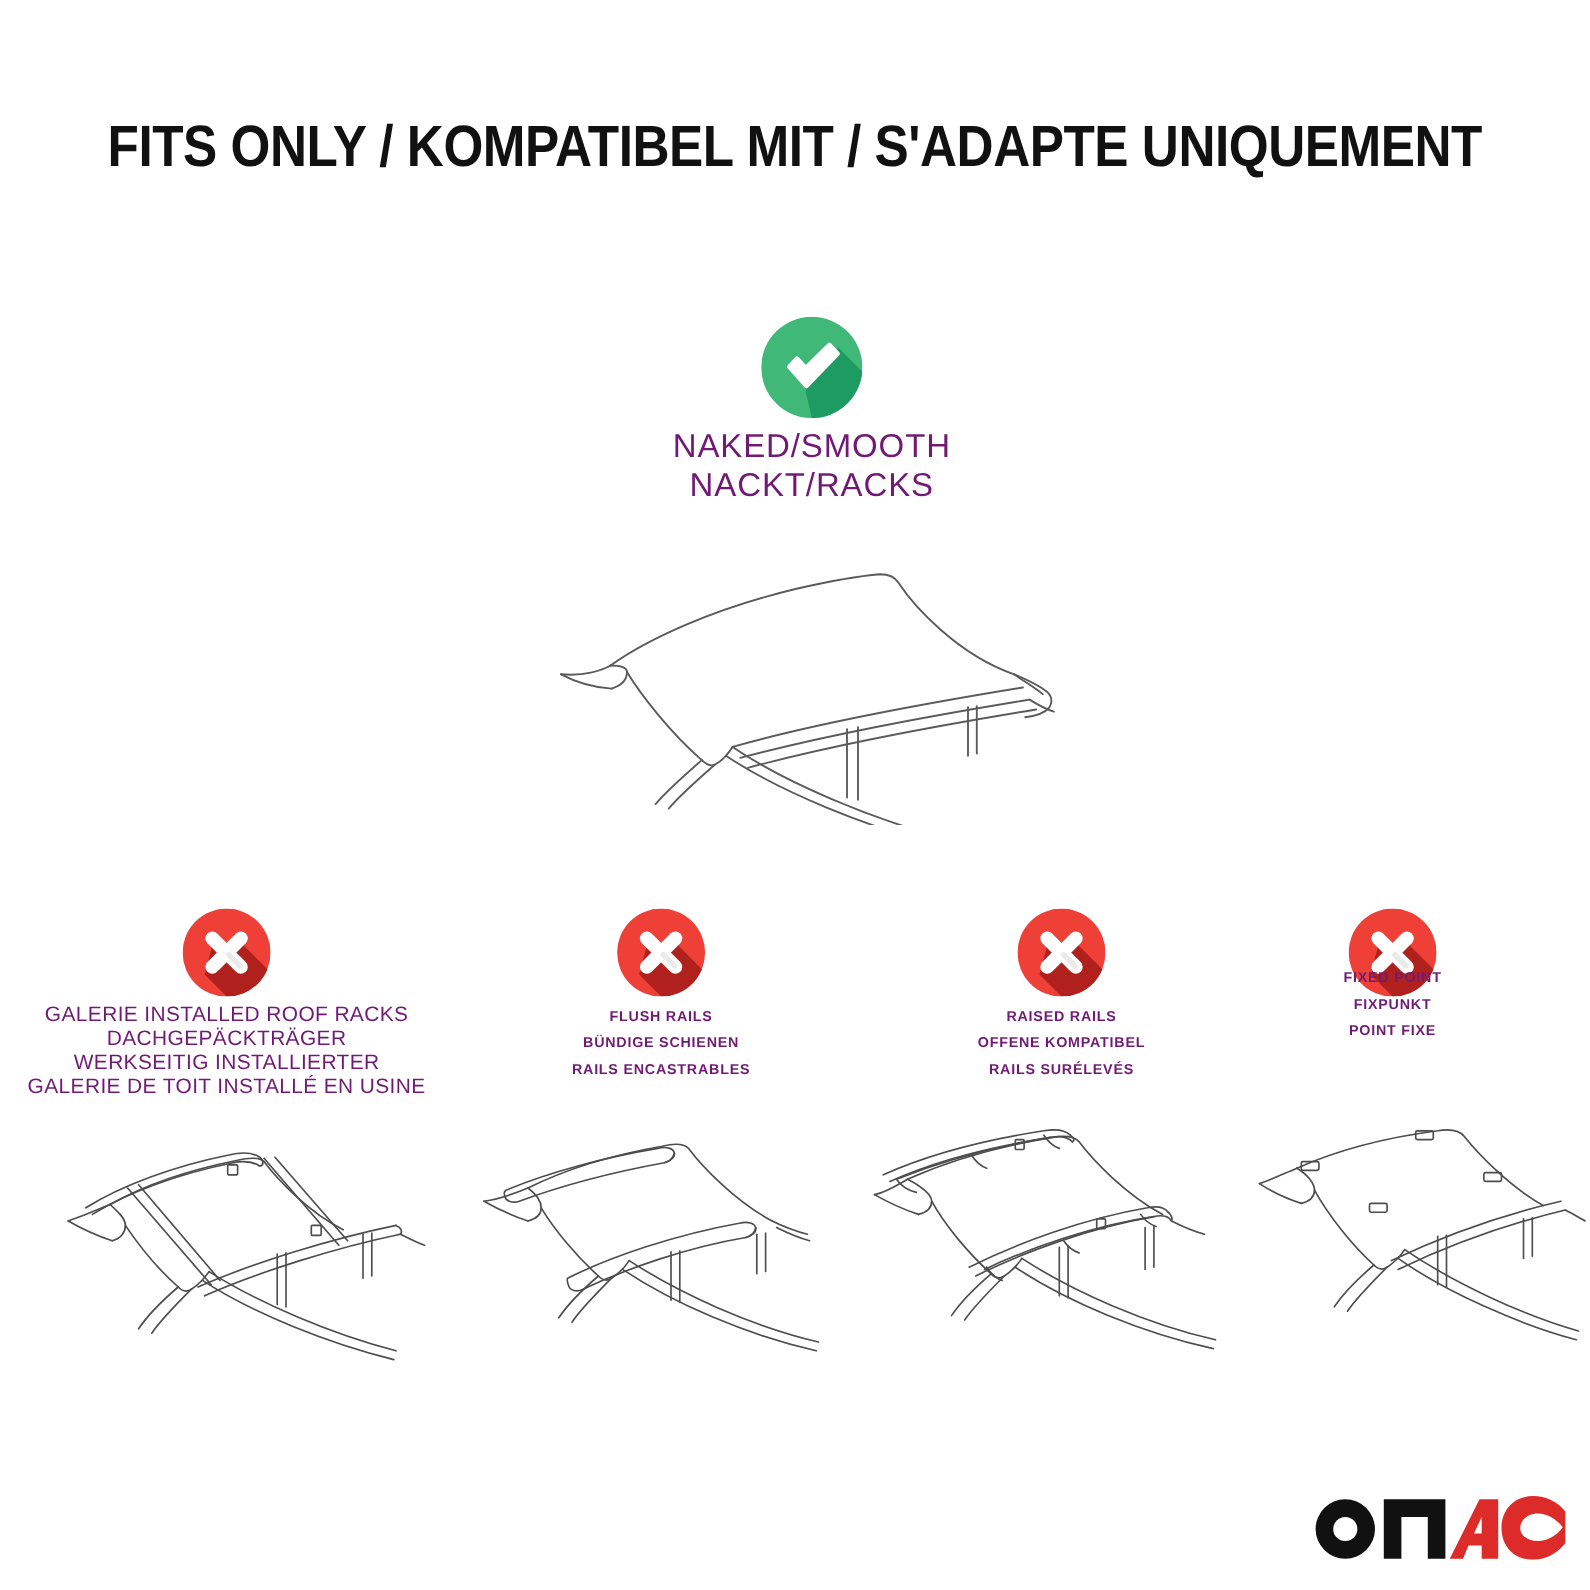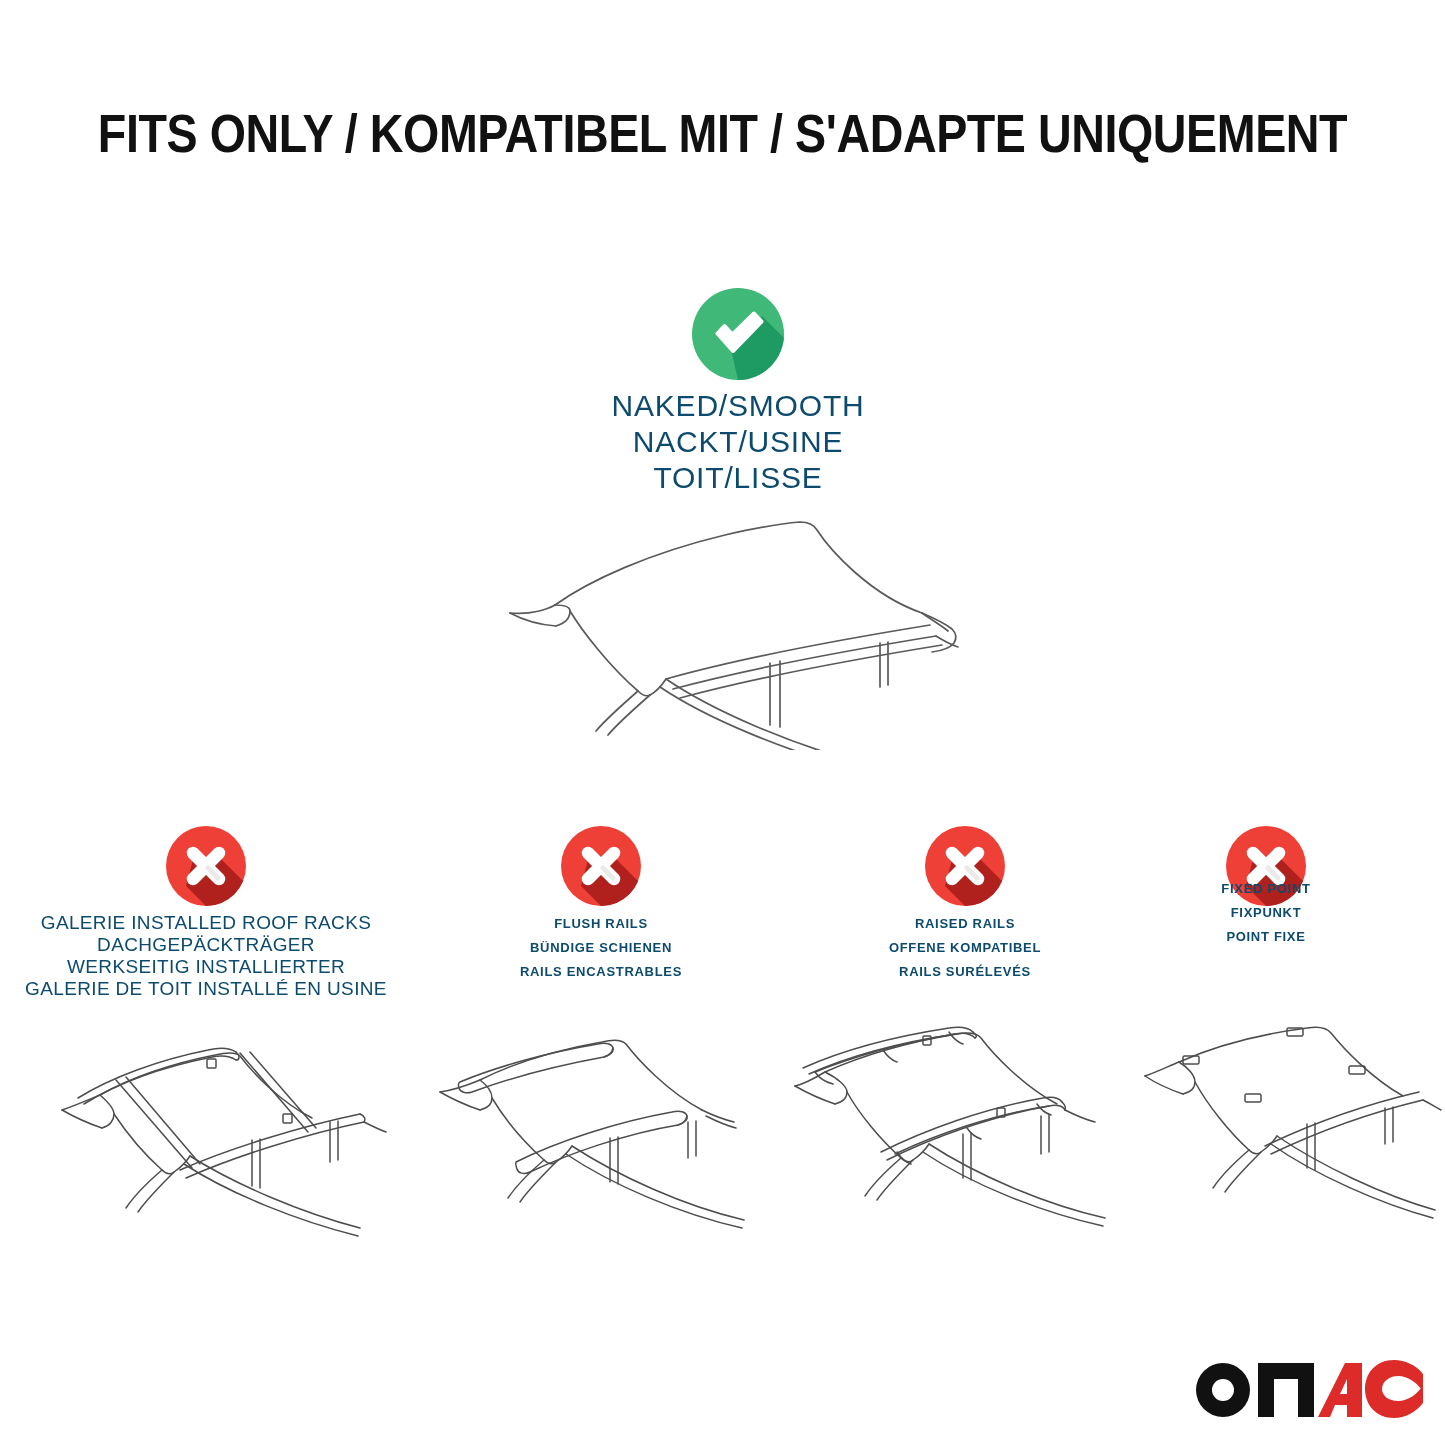--- a/index.html
+++ b/index.html
@@ -35,21 +35,21 @@
   
   .icon-wrap { position:absolute; }
   .icon-wrap svg { display:block; }
 
   
   .label {
     position:absolute;
     text-align:center;
     font-family:"Liberation Sans", sans-serif;
     font-weight:300;
-    color:#0c4a6e;
+    color:#701a75;
     white-space:nowrap;
   }
   .label div { white-space:nowrap; }
 
   .label-main {
     font-size:30px;
     line-height:36px;
     letter-spacing:0.8px;
   }
   .label-small {
@@ -93,22 +93,21 @@
       <circle cx="46" cy="46" r="46" fill="#3fb878"></circle>
       <g clip-path="url(#circClipGreen)">
         <path d="M35 44 L47 57 L70 28 L92 50 L92 92 L46 92 Z" fill="#1e9b63"></path>
       </g>
       <path d="M25.5 45.5 L32.5 38 L40.5 46.5 L62 25.5 L69.5 33.5 L41 63 Z" fill="#ffffff" stroke="#ffffff" stroke-width="4" stroke-linejoin="round"></path>
     </svg>
   </div>
 
   <div class="label label-main" style="left:432px; top:388px; width:612px;">
     <div>NAKED/SMOOTH</div>
-    <div>NACKT/USINE</div>
-    <div>TOIT/LISSE</div>
+    <div>NACKT/RACKS</div>
   </div>
 
   <div class="drawing" style="left:470px; top:495px; width:520px; height:255px;">
     <svg width="520" height="255" viewBox="0 0 520 255" fill="none" stroke="#5a5a5a" stroke-width="1.7" stroke-linecap="round" stroke-linejoin="round">
 
       <path d="M85 110 C120 85 180 58 255 40 C290 32 318 28 330 27 C338 27 344 30 347 35
                C360 55 400 100 452 118"></path>
 
       <path d="M85 110 C78 114 62 120 40 118"></path>
       <path d="M40 118 C55 126 72 130 86 131"></path>

